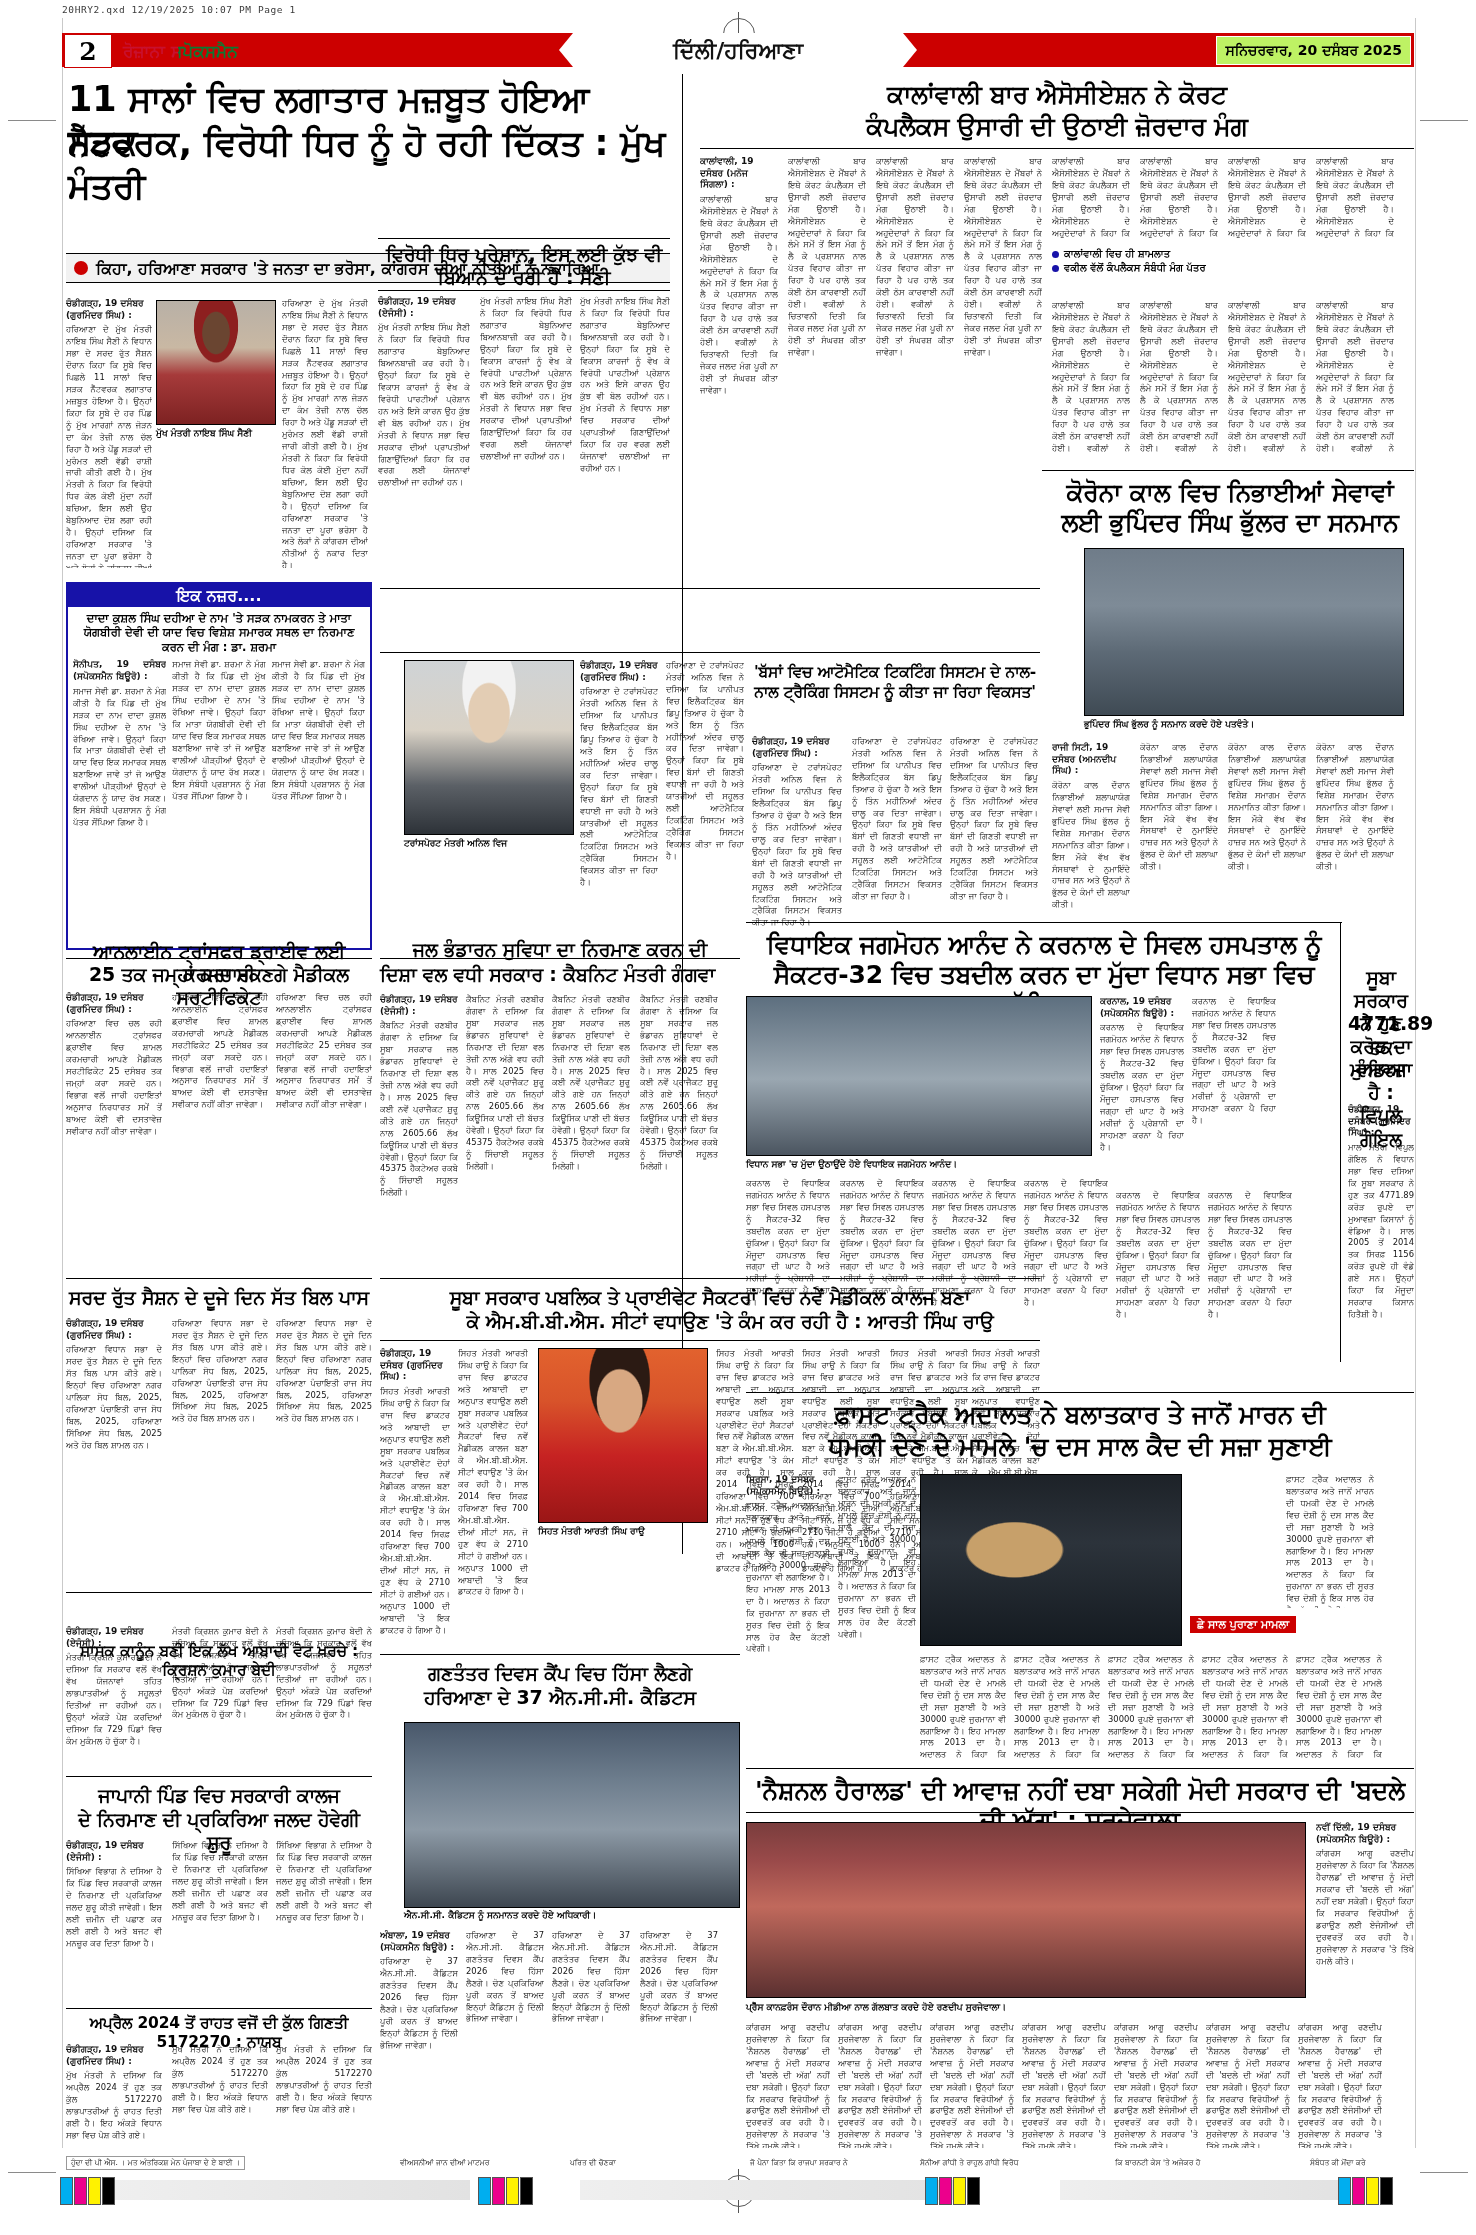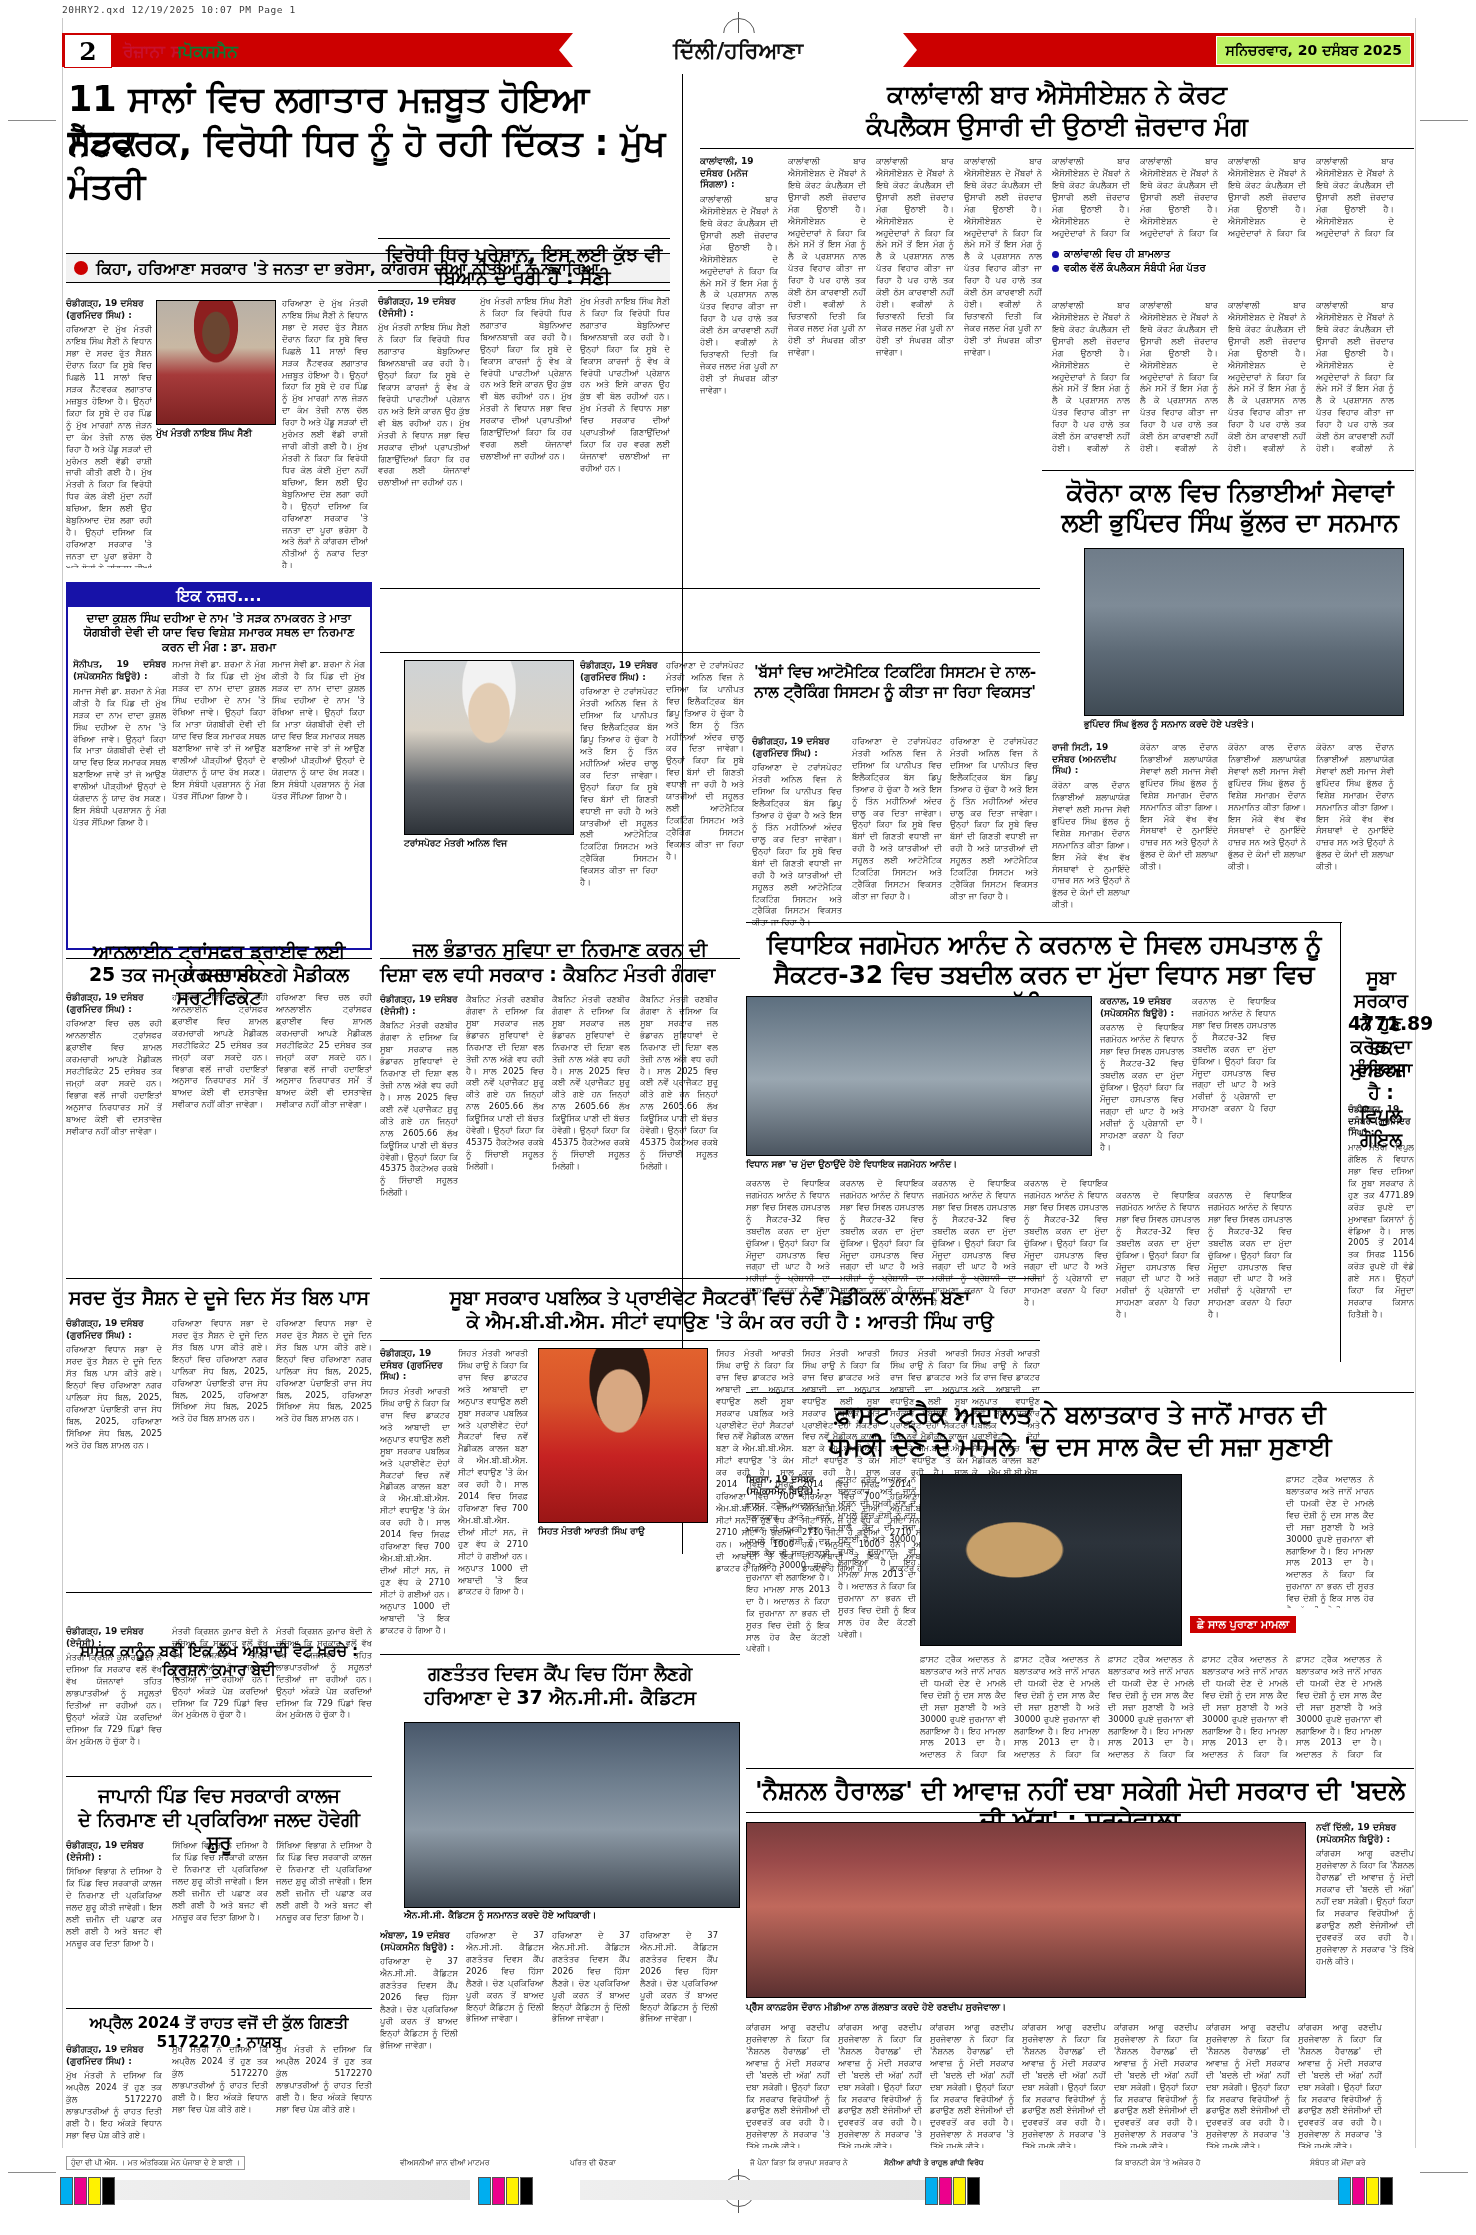--- a/index.html
+++ b/index.html
@@ -519,21 +519,21 @@
     <div class="bodytext">ਕਾਂਗਰਸ ਆਗੂ ਰਣਦੀਪ ਸੁਰਜੇਵਾਲਾ ਨੇ ਕਿਹਾ ਕਿ 'ਨੈਸ਼ਨਲ ਹੈਰਾਲਡ' ਦੀ ਆਵਾਜ਼ ਨੂੰ ਮੋਦੀ ਸਰਕਾਰ ਦੀ 'ਬਦਲੇ ਦੀ ਅੱਗ' ਨਹੀਂ ਦਬਾ ਸਕੇਗੀ। ਉਨ੍ਹਾਂ ਕਿਹਾ ਕਿ ਸਰਕਾਰ ਵਿਰੋਧੀਆਂ ਨੂੰ ਡਰਾਉਣ ਲਈ ਏਜੰਸੀਆਂ ਦੀ ਦੁਰਵਰਤੋਂ ਕਰ ਰਹੀ ਹੈ। ਸੁਰਜੇਵਾਲਾ ਨੇ ਸਰਕਾਰ 'ਤੇ ਤਿੱਖੇ ਹਮਲੇ ਕੀਤੇ।</div>
   </div>
   <div class="body-col" style="left:1298px;top:2022px;width:84px;height:126px;">
     <div class="bodytext">ਕਾਂਗਰਸ ਆਗੂ ਰਣਦੀਪ ਸੁਰਜੇਵਾਲਾ ਨੇ ਕਿਹਾ ਕਿ 'ਨੈਸ਼ਨਲ ਹੈਰਾਲਡ' ਦੀ ਆਵਾਜ਼ ਨੂੰ ਮੋਦੀ ਸਰਕਾਰ ਦੀ 'ਬਦਲੇ ਦੀ ਅੱਗ' ਨਹੀਂ ਦਬਾ ਸਕੇਗੀ। ਉਨ੍ਹਾਂ ਕਿਹਾ ਕਿ ਸਰਕਾਰ ਵਿਰੋਧੀਆਂ ਨੂੰ ਡਰਾਉਣ ਲਈ ਏਜੰਸੀਆਂ ਦੀ ਦੁਰਵਰਤੋਂ ਕਰ ਰਹੀ ਹੈ। ਸੁਰਜੇਵਾਲਾ ਨੇ ਸਰਕਾਰ 'ਤੇ ਤਿੱਖੇ ਹਮਲੇ ਕੀਤੇ।</div>
   </div>
 
   <div class="footline" style="left:66px;top:2156px;border:1px solid #999;padding:1px 4px;">ਹੁੰਦਾ ਦੀ ਪੀ ਐਸ. । ਮਤ ਅੰਤਰਿਕਸ਼ ਮੇਨ ਪੰਜਾਬਾ ਦੇ ਏ ਬਾਈ ।</div>
   <div class="footline" style="left:400px;top:2158px;">ਵੀਅਸਨੀਆਂ ਜਾਨ ਦੀਆਂ ਮਾਟਮਰ</div>
   <div class="footline" style="left:570px;top:2158px;">ਪਰਿਤ ਦੀ ਚੋਣਕਾ</div>
   <div class="footline" style="left:750px;top:2158px;">ਜੋ ਪੈਨਾ ਕਿਤਾ ਕਿ ਰਾਜਪਾ ਸਰਕਾਰ ਨੇ</div>
-  <div class="footline" style="left:884px;top:2158px;font-weight:bold;">ਸੋਨੀਆ ਗਾਂਧੀ ਤੇ ਰਾਹੁਲ ਗਾਂਧੀ ਵਿਰੋਧ</div>
+  <div class="footline" style="left:920px;top:2158px;">ਸੋਨੀਆ ਗਾਂਧੀ ਤੇ ਰਾਹੁਲ ਗਾਂਧੀ ਵਿਰੋਧ</div>
   <div class="footline" style="left:1115px;top:2158px;">ਕਿ ਬਾਰਨਟੀ ਕੇਸ 'ਤੇ ਅਜੇਕਰ ਹੋ</div>
   <div class="footline" style="left:1310px;top:2158px;">ਸੰਬੰਧਤ ਕੀ ਮੋਂਦਾ ਕਰੇ</div>
 
   <div class="greybar" style="left:110px;top:2180px;width:360px;"></div>
   <div class="greybar" style="left:580px;top:2180px;width:380px;"></div>
   <div class="greybar" style="left:1060px;top:2180px;width:290px;"></div>
 
   <div class="cmyk" style="left:60px;top:2177px;">
     <i class="c-c"></i>
     <i class="c-m"></i>

